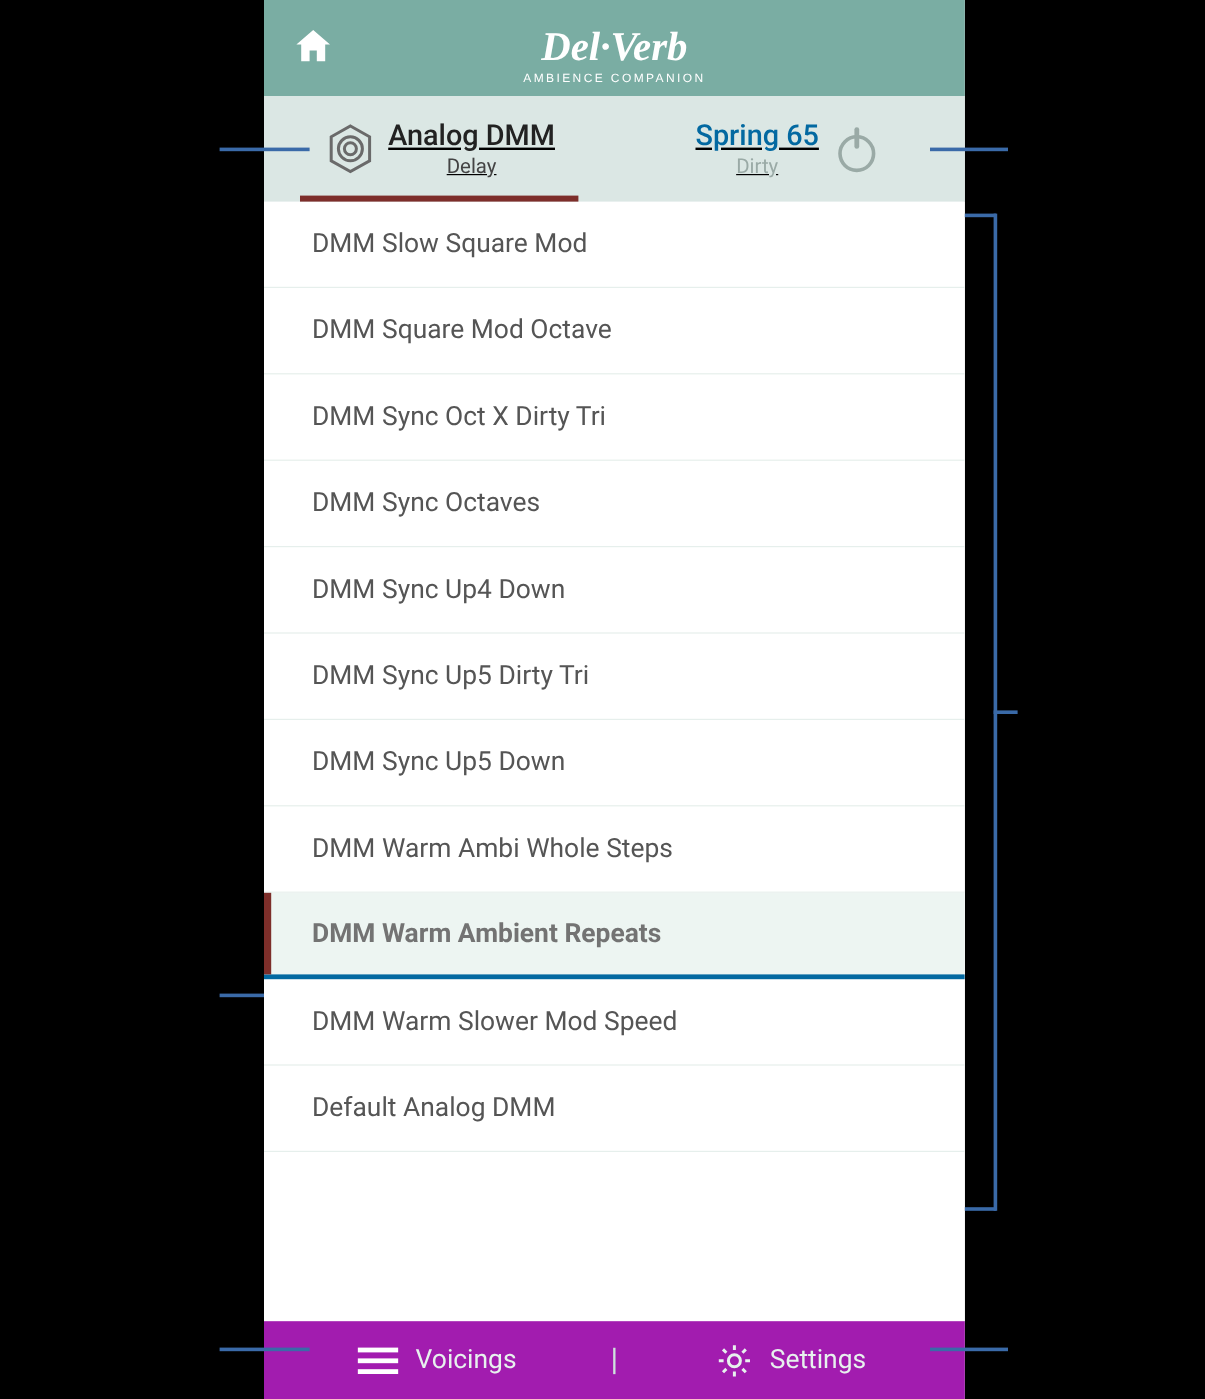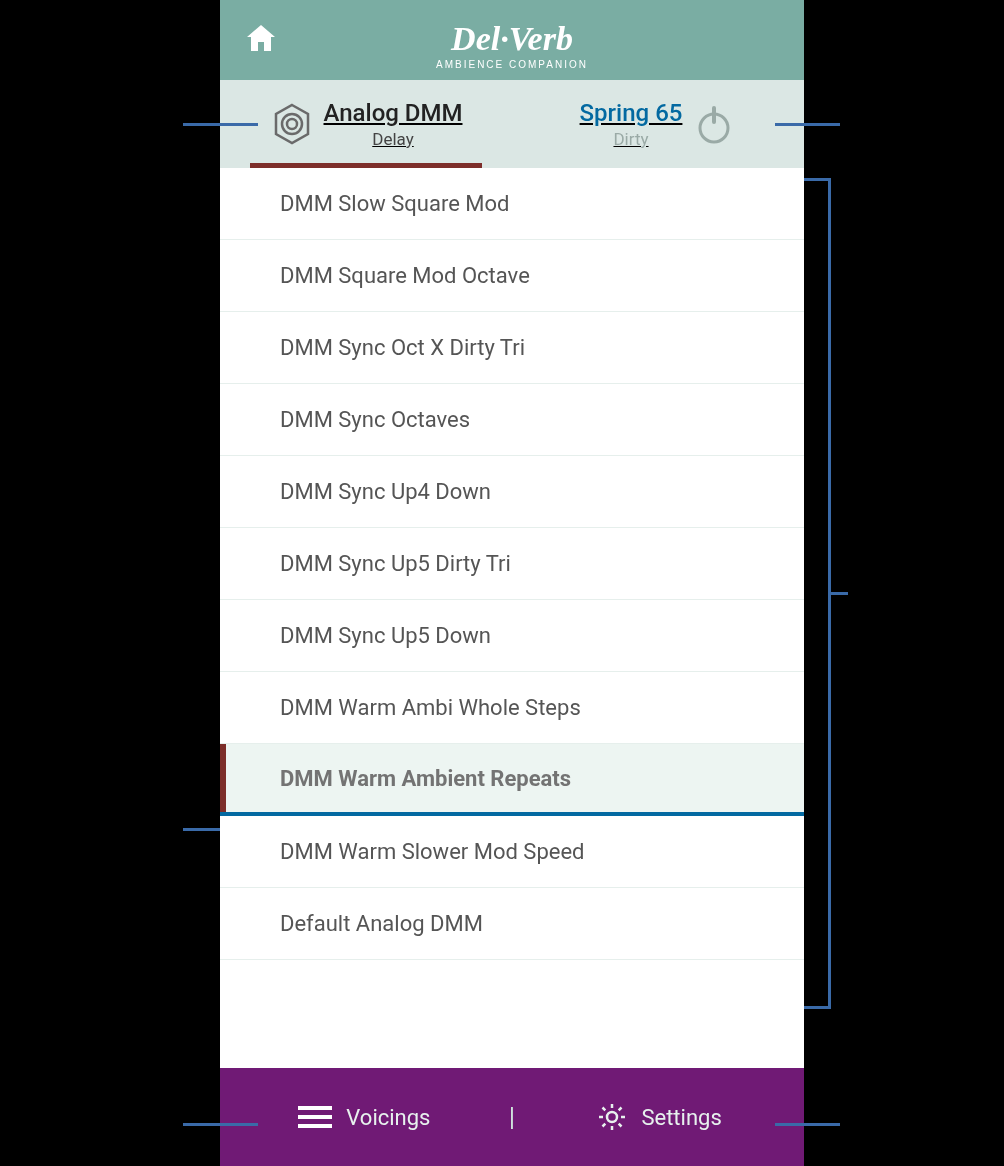--- a/index.html
+++ b/index.html
@@ -83,21 +83,21 @@
   
   .list {
     flex: 1;
     overflow-y: auto;
     background: #fff;
   }
   .row {
     height: 72px;
     display: flex;
     align-items: center;
-    padding-left: 60px;
+    padding-left: 40px;
     font-size: 22px;
     color: #555;
     border-bottom: 1px solid #e6efec;
     position: relative;
   }
   .row.selected {
     background: #edf5f2;
     font-weight: 700;
     color: #737373;
     border-bottom: 4px solid #0369a1;
@@ -105,22 +105,22 @@
   .row.selected::before {
     content: "";
     position: absolute;
     left: 0; top: 0;
     width: 6px; height: 100%;
     background: #7d2e2a;
   }
 
   
   .footer {
-    background: #701a75;
-    height: 98px;
+    background: #a21caf;
+    height: 65px;
     display: flex;
     align-items: center;
     justify-content: space-between;
   }
   .footer-btn {
     flex: 1;
     display: flex;
     align-items: center;
     justify-content: center;
     gap: 14px;

